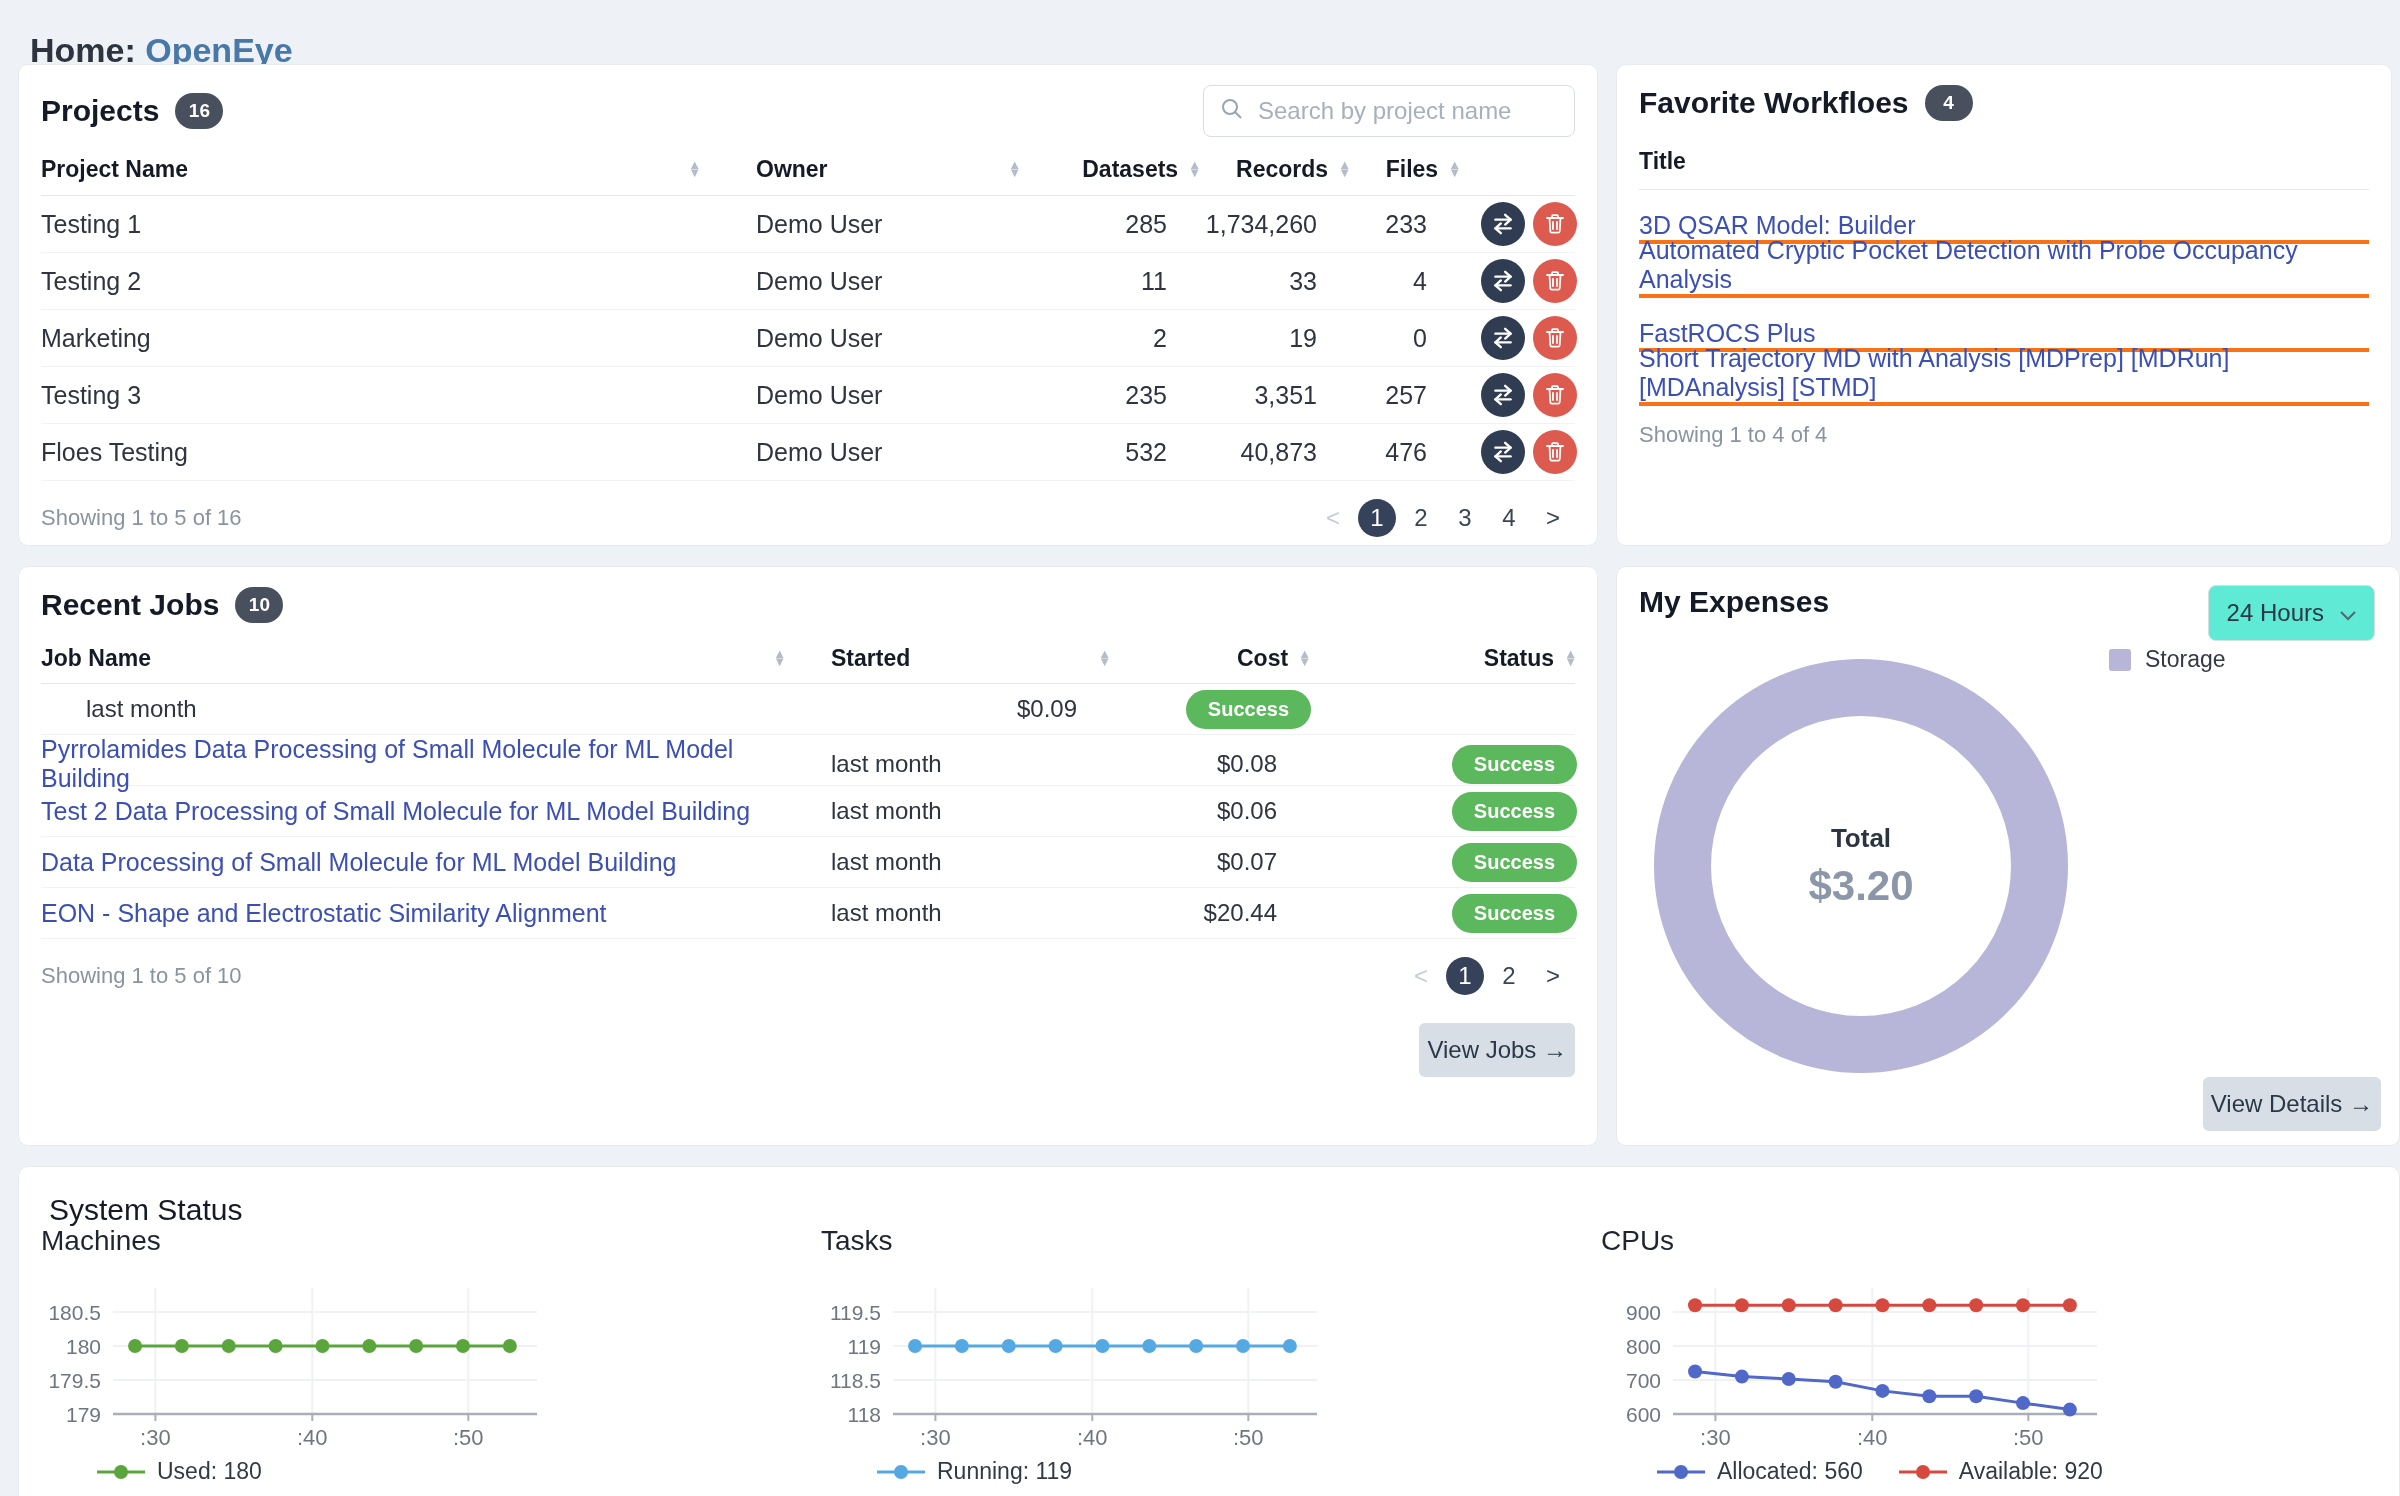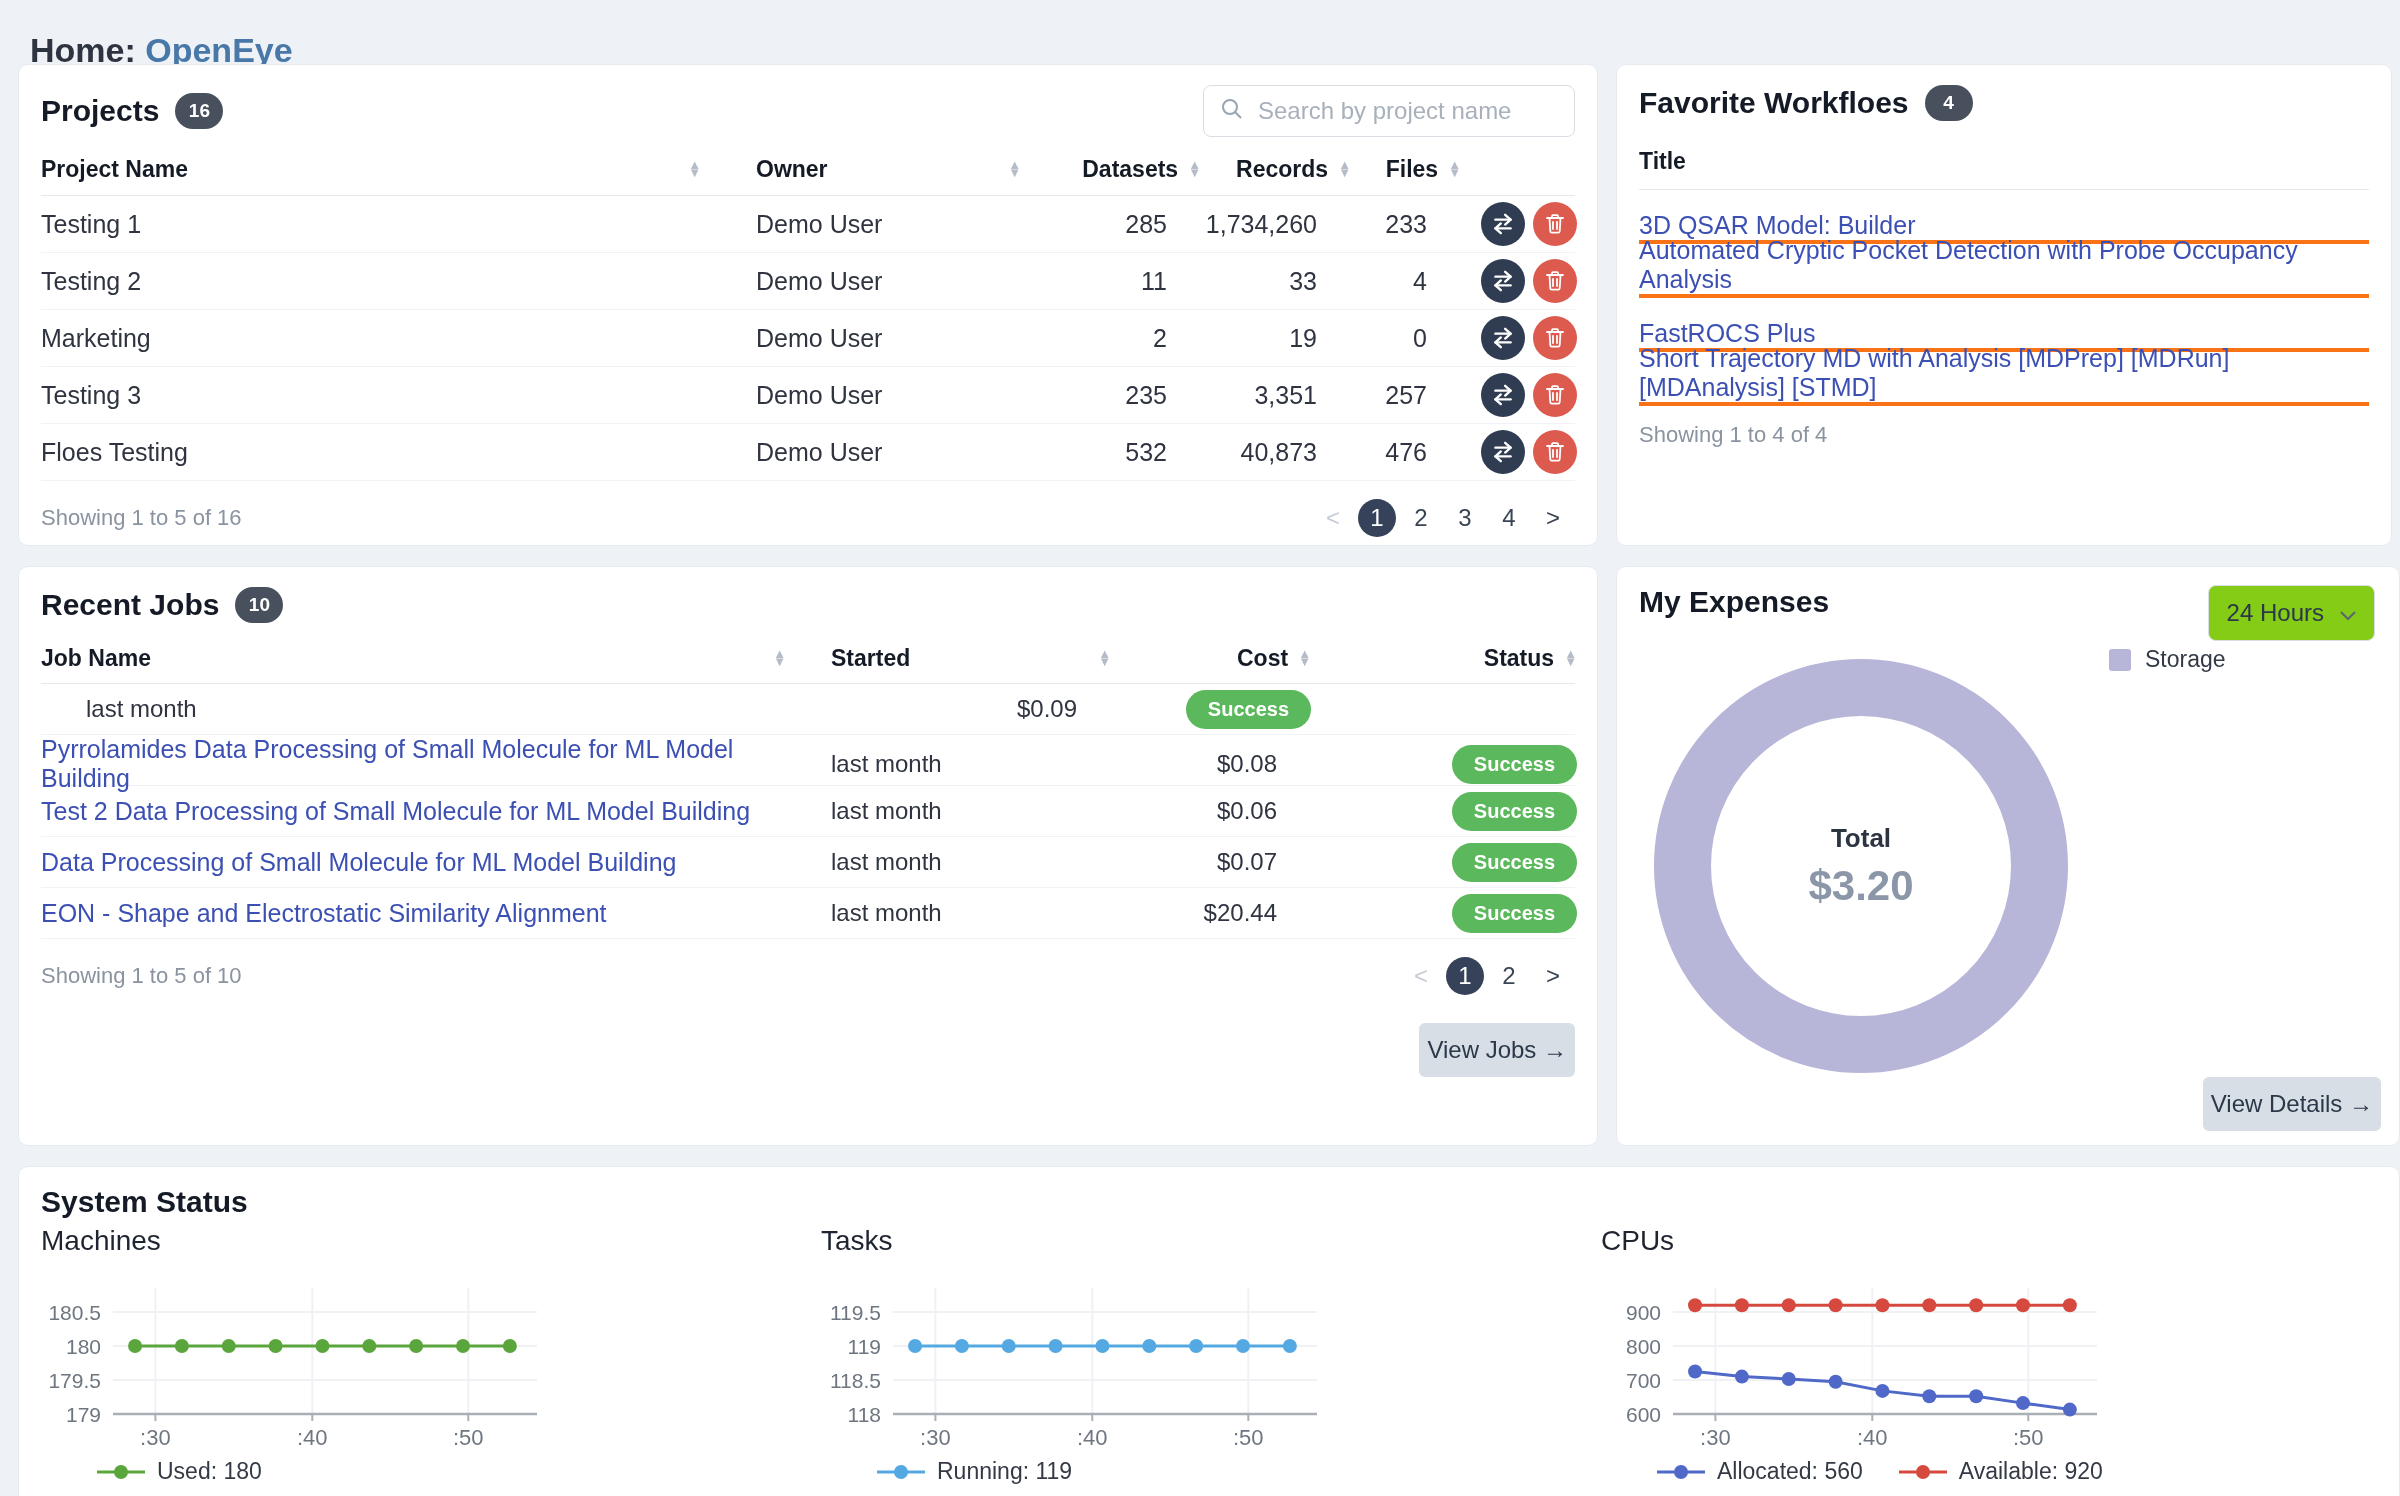--- a/index.html
+++ b/index.html
@@ -70,33 +70,33 @@
   .jcell.status{display:flex;justify-content:flex-end;}
   .th.spread{justify-content:space-between;}
   .pill{background:#5cb85c;color:#fff;font-size:20px;font-weight:700;padding:8px 22px;border-radius:999px;}
   .view-row{display:flex;justify-content:flex-end;padding:28px 22px 0 0;}
   .viewbtn{background:#d8dee6;border:none;border-radius:6px;font-size:24px;color:#2b3849;
     padding:13px 8px;font-family:inherit;cursor:pointer;}
 
   
   .exp-head{display:flex;justify-content:space-between;align-items:flex-start;padding:18px 24px 0 22px;}
   .dropdown{display:flex;align-items:center;gap:16px;border:1px solid #d9dee5;border-radius:8px;
-    padding:13px 18px;font-size:24px;color:#2b3849;background:#84cc16;cursor:pointer;}
+    padding:13px 18px;font-size:24px;color:#2b3849;background:#5eead4;cursor:pointer;}
   .exp-legend{position:absolute;left:492px;top:79px;display:flex;align-items:center;gap:14px;font-size:23px;color:#333a45;}
   .exp-legend .sq{width:22px;height:22px;border-radius:3px;background:#b7b5d8;}
   .donut{position:absolute;left:37px;top:92px;width:414px;height:414px;border-radius:50%;
     border:57px solid #b7b5d8;box-sizing:border-box;}
   .donut-center{position:absolute;left:37px;top:92px;width:414px;height:414px;display:flex;
     flex-direction:column;align-items:center;justify-content:center;gap:8px;}
   .donut-center .tl{font-size:26px;font-weight:700;color:#2b3440;}
   .donut-center .tv{font-size:42px;font-weight:700;color:#8b96a8;}
   .view-details{position:absolute;right:18px;bottom:14px;}
 
   
-  .status-title{font-size:30px;font-weight:700;color:#151b26;margin:0;padding:18px 0 0 22px;}
+  .status-title{font-size:30px;font-weight:400;color:#151b26;margin:8px;padding:18px 0 0 22px;}
   .chart-block{position:absolute;top:58px;width:560px;}
   #chart-0{left:22px;} #chart-1{left:802px;} #chart-2{left:1582px;}
   .chart-title{font-size:28px;font-weight:500;color:#1f2530;margin:0 0 8px 0;}
   .legend{display:flex;gap:36px;align-items:center;padding-left:56px;margin-top:4px;font-size:23px;color:#333a45;}
   .lg-item{display:inline-flex;align-items:center;gap:12px;}
 </style>
 </head>
 <body>
 
 <div id="page">

